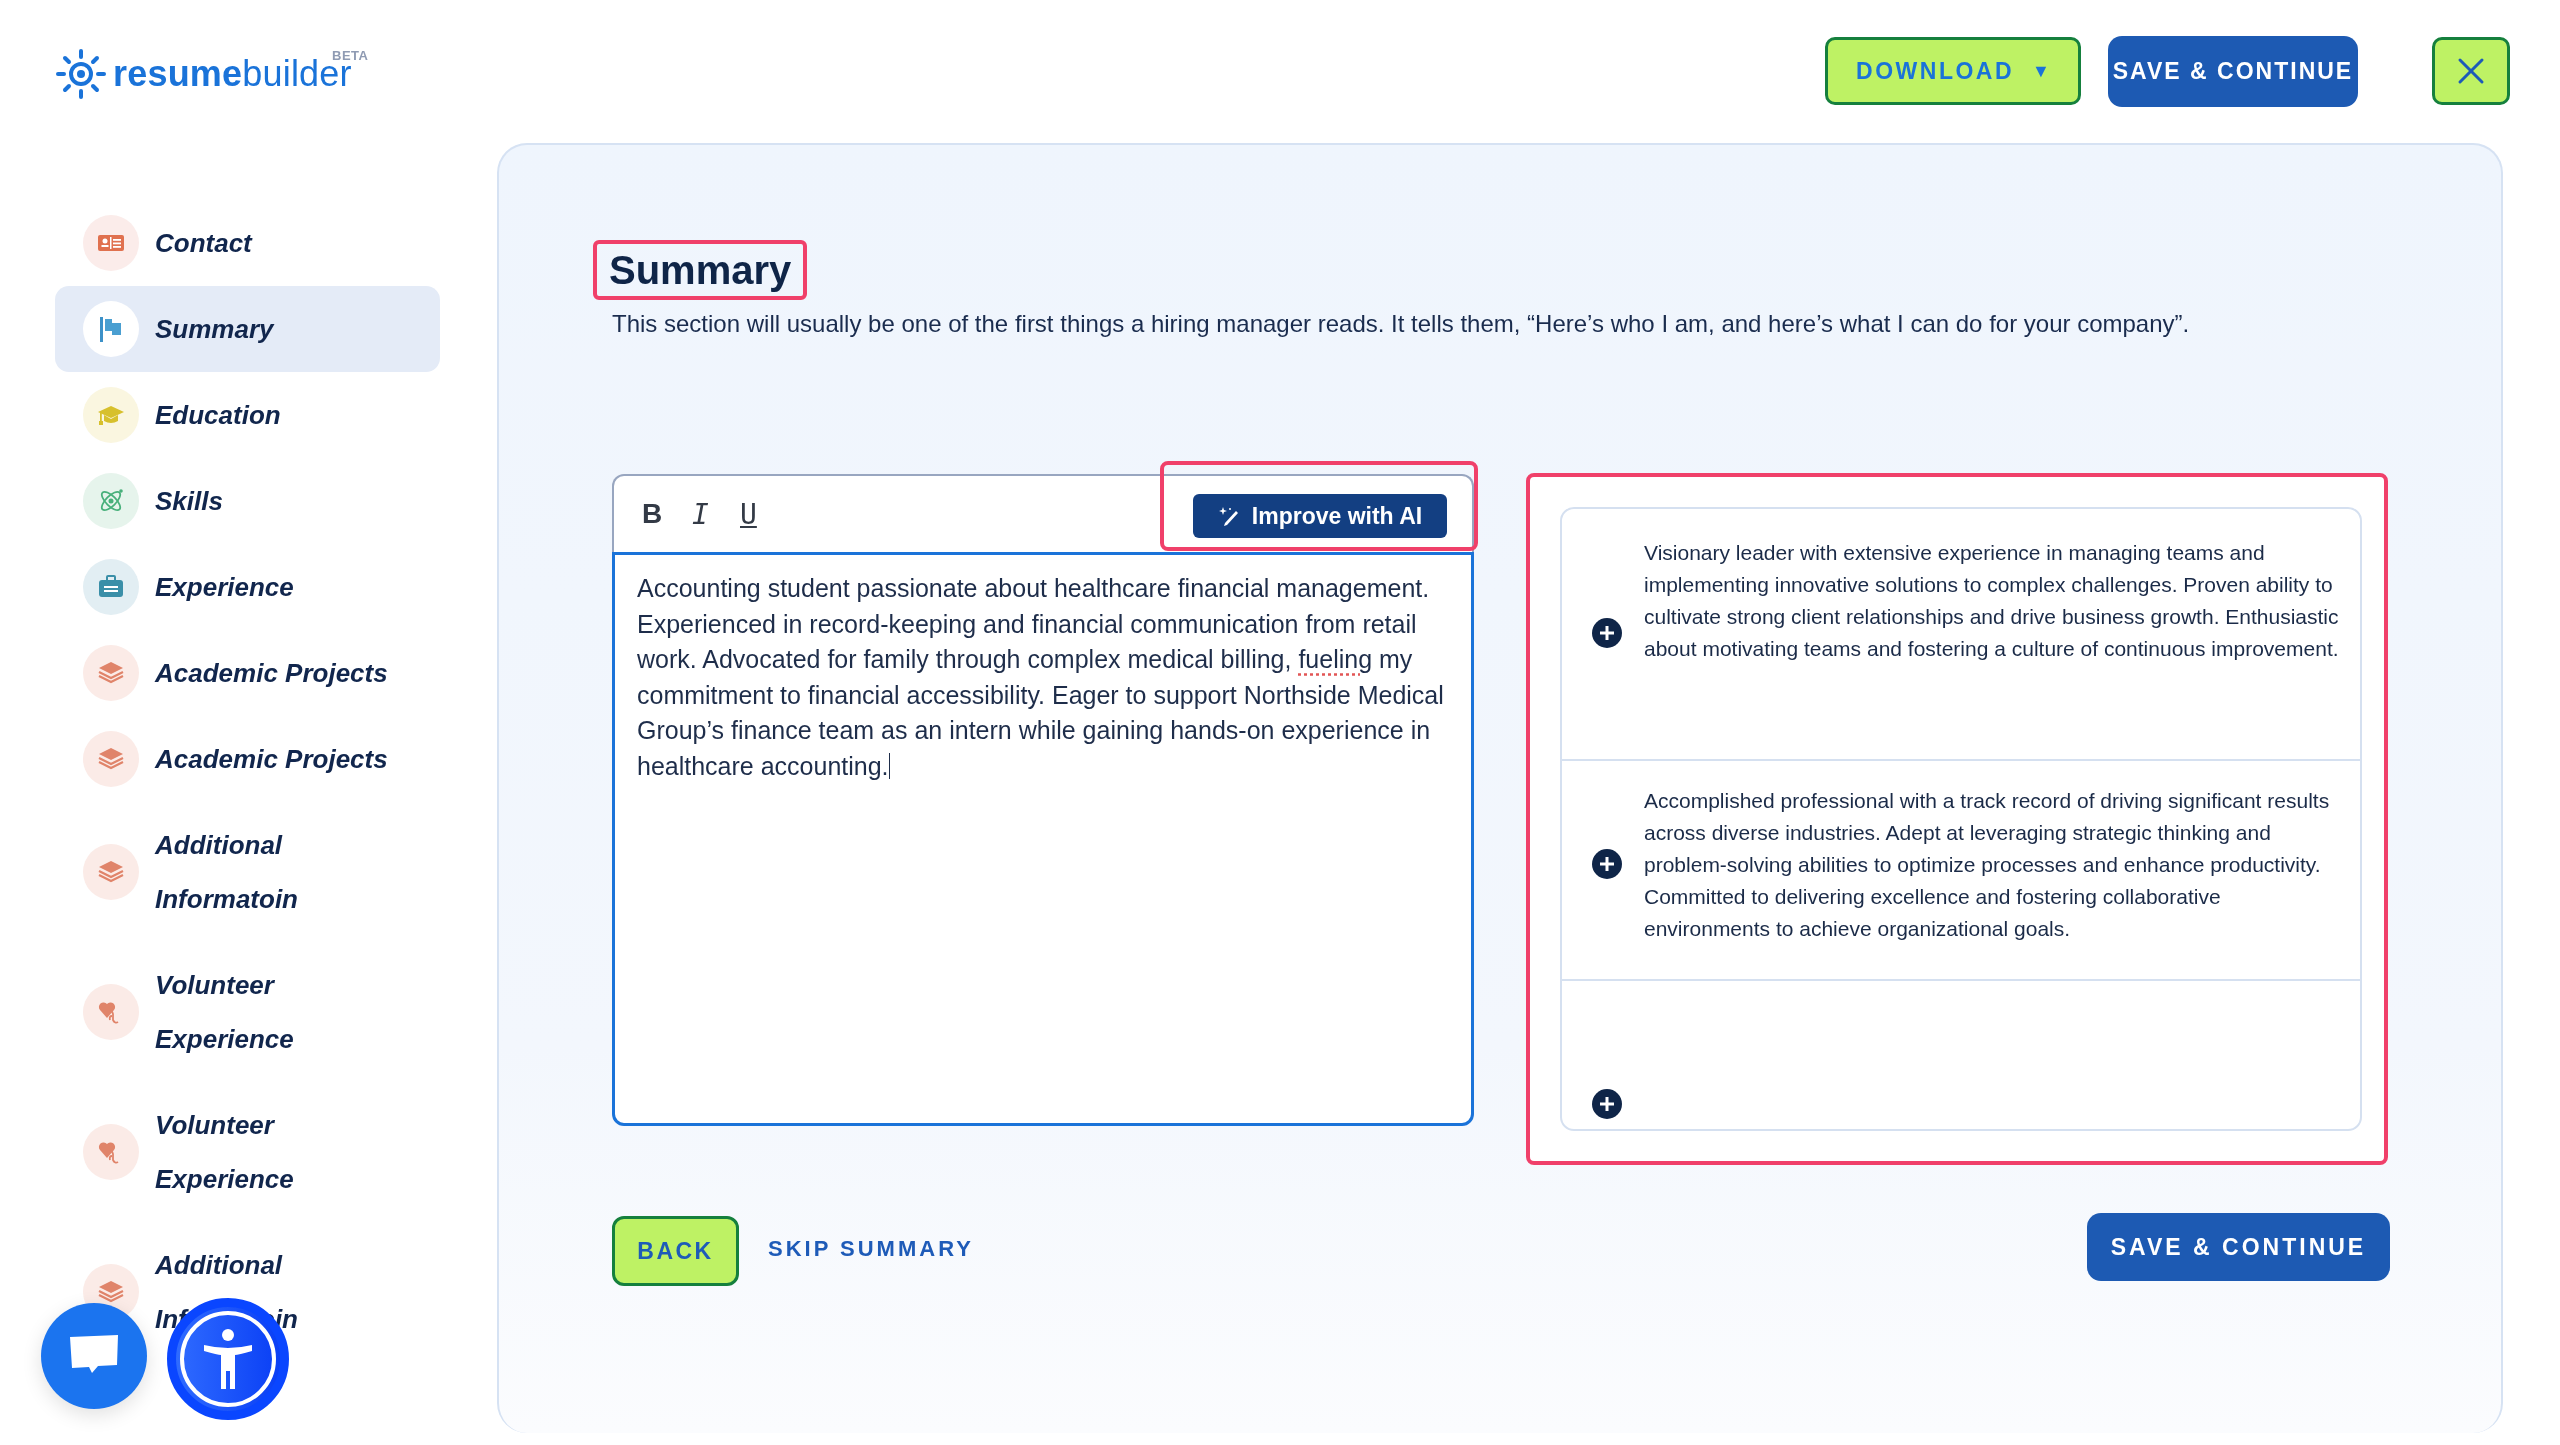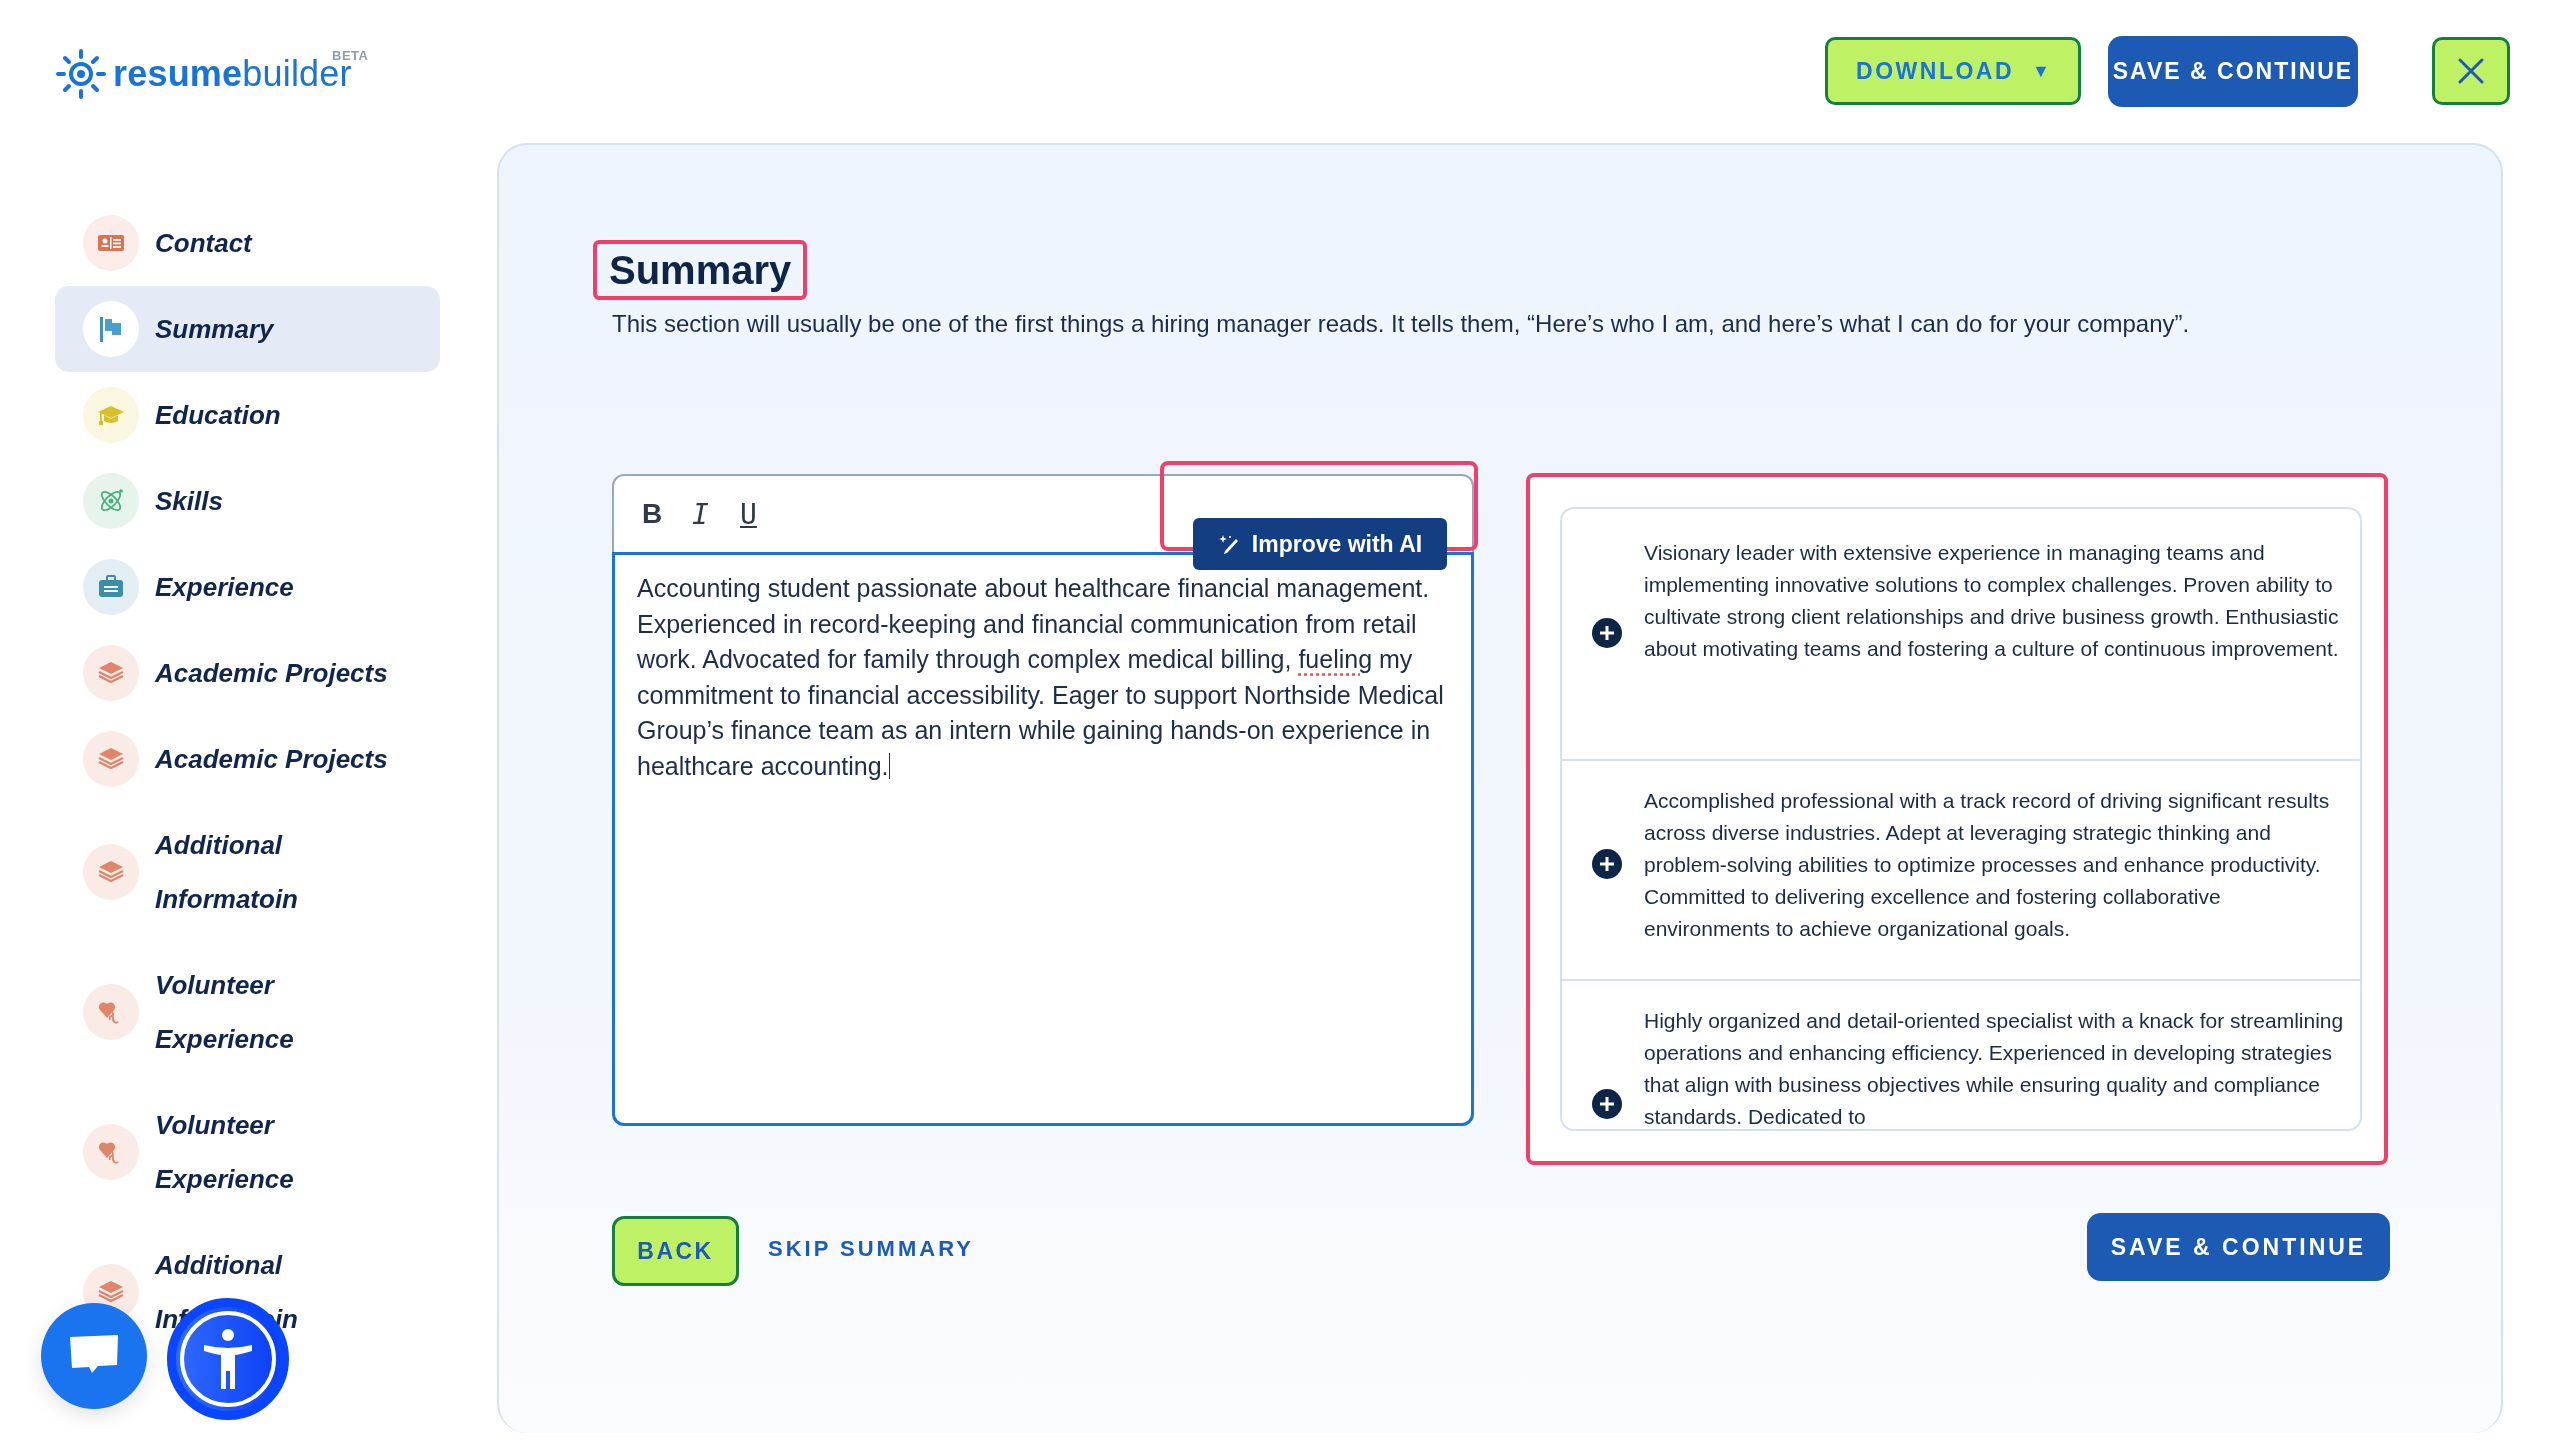--- a/index.html
+++ b/index.html
@@ -48,21 +48,21 @@
   .section-desc { position: absolute; left: 612px; top: 302px; width: 1740px; font-size: 24px; line-height: 43px; color: #1a2c4e; }
 
   
   .editor { position: absolute; left: 612px; top: 474px; width: 862px; height: 652px; }
   .editor-toolbar { position: absolute; left: 0; top: 0; width: 862px; height: 78px; background: #fff; border: 2px solid #98a6c0; border-bottom: none; border-radius: 12px 12px 0 0; }
   .fmt { position: absolute; top: 22px; font-size: 28px; color: #333a46; cursor: pointer; font-family: "DejaVu Sans Mono", monospace; }
   .fmt-b { left: 28px; font-weight: 700; font-family: "Liberation Sans", sans-serif; }
   .fmt-i { left: 78px; font-style: italic; }
   .fmt-u { left: 126px; text-decoration: underline; }
   .ai-highlight { position: absolute; left: 1160px; top: 461px; width: 318px; height: 90px; border: 4px solid #f0406a; border-radius: 8px; }
-  .ai-btn { position: absolute; left: 1193px; top: 494px; width: 254px; height: 52px; background: #133f82; color: #fff; border-radius: 6px; font-size: 23px; font-weight: 700; display: flex; align-items: center; justify-content: center; cursor: pointer; margin-top: 24px; }
+  .ai-btn { position: absolute; left: 1193px; top: 494px; width: 254px; height: 44px; background: #133f82; color: #fff; border-radius: 6px; font-size: 23px; font-weight: 700; display: flex; align-items: center; justify-content: center; cursor: pointer; }
   .ai-btn svg { width: 22px; height: 22px; margin-right: 12px; }
   .editor-area { position: absolute; left: 0; top: 78px; width: 862px; height: 574px; background: #fff; border: 3px solid #1a73d9; border-radius: 0 0 12px 12px; padding: 16px 22px; font-size: 25px; line-height: 35.5px; color: #1e2d4a; }
   .editor-area .spell { text-decoration: underline dotted #e25656; text-underline-offset: 5px; }
   .caret-bar { display: inline-block; width: 1.5px; height: 26px; background: #1e2d4a; vertical-align: -4px; }
 
   
   .sugg-wrap { position: absolute; left: 1526px; top: 473px; width: 862px; height: 692px; border: 4px solid #f0406a; border-radius: 8px; background: #fff; }
   .sugg-list { position: absolute; left: 30px; top: 30px; width: 802px; height: 624px; border: 2px solid #d5e0f0; border-radius: 14px; overflow: hidden; background: #fff; }
   .sugg-item { position: relative; border-bottom: 2px solid #d5e0f0; cursor: pointer; }
   .sugg-item:nth-child(1) { height: 252px; }
@@ -311,20 +311,19 @@
         </div>
       <p class="sugg-text">Accomplished professional with a track record of driving significant results across diverse industries. Adept at leveraging strategic thinking and problem-solving abilities to optimize processes and enhance productivity. Committed to delivering excellence and fostering collaborative environments to achieve organizational goals.</p>
     </div>
     <div class="sugg-item">
       <div class="sugg-add">
           <svg viewBox="0 0 18 18">
             <rect x="7.5" y="2" width="3" height="14" fill="#fff"></rect>
             <rect x="2" y="7.5" width="14" height="3" fill="#fff"></rect>
           </svg>
         </div>
-      <p class="sugg-text">Highly organized and detail-oriented specialist with a knack for streamlining operations and enhancing efficiency. Experienced in developing strategies that align with business objectives while ensuring quality and compliance standards. Dedicated to</p>
     </div>
   </div>
 </div>
 
 <div class="btn btn-outline back-btn">BACK</div>
 <div class="skip-link">SKIP SUMMARY</div>
 <div class="btn btn-solid bottom-save">SAVE &amp; CONTINUE</div>
 
 </body></html>

